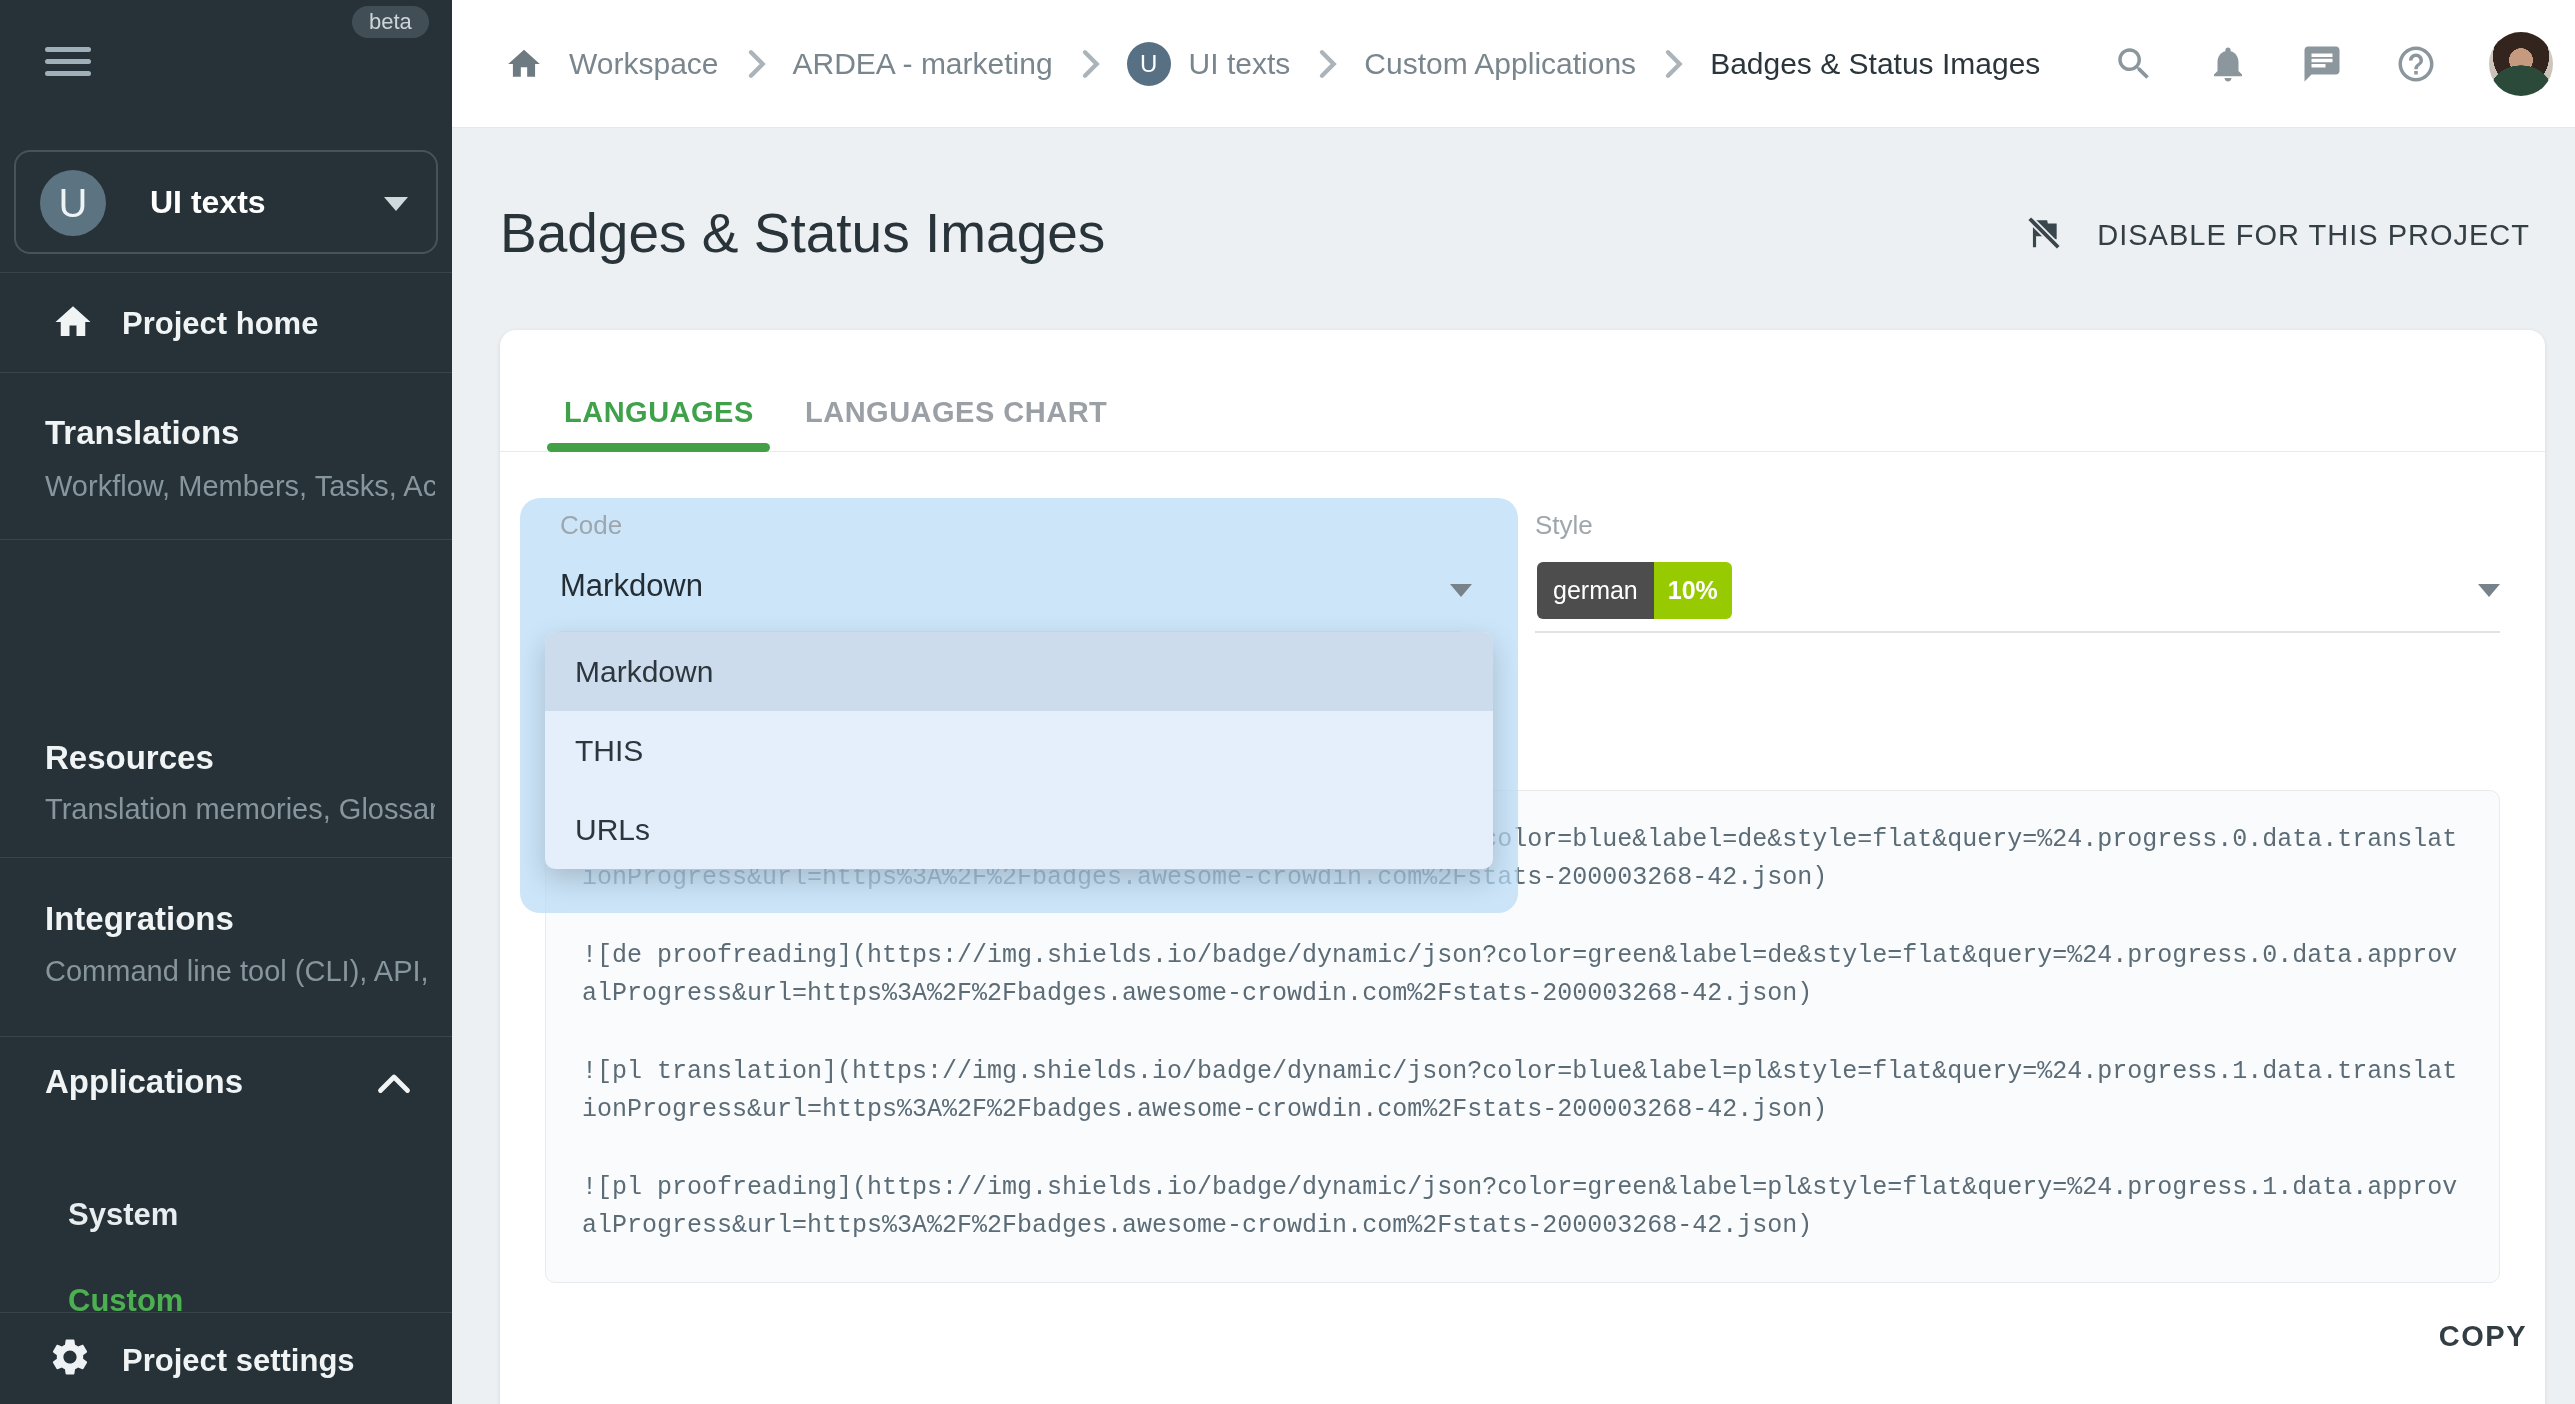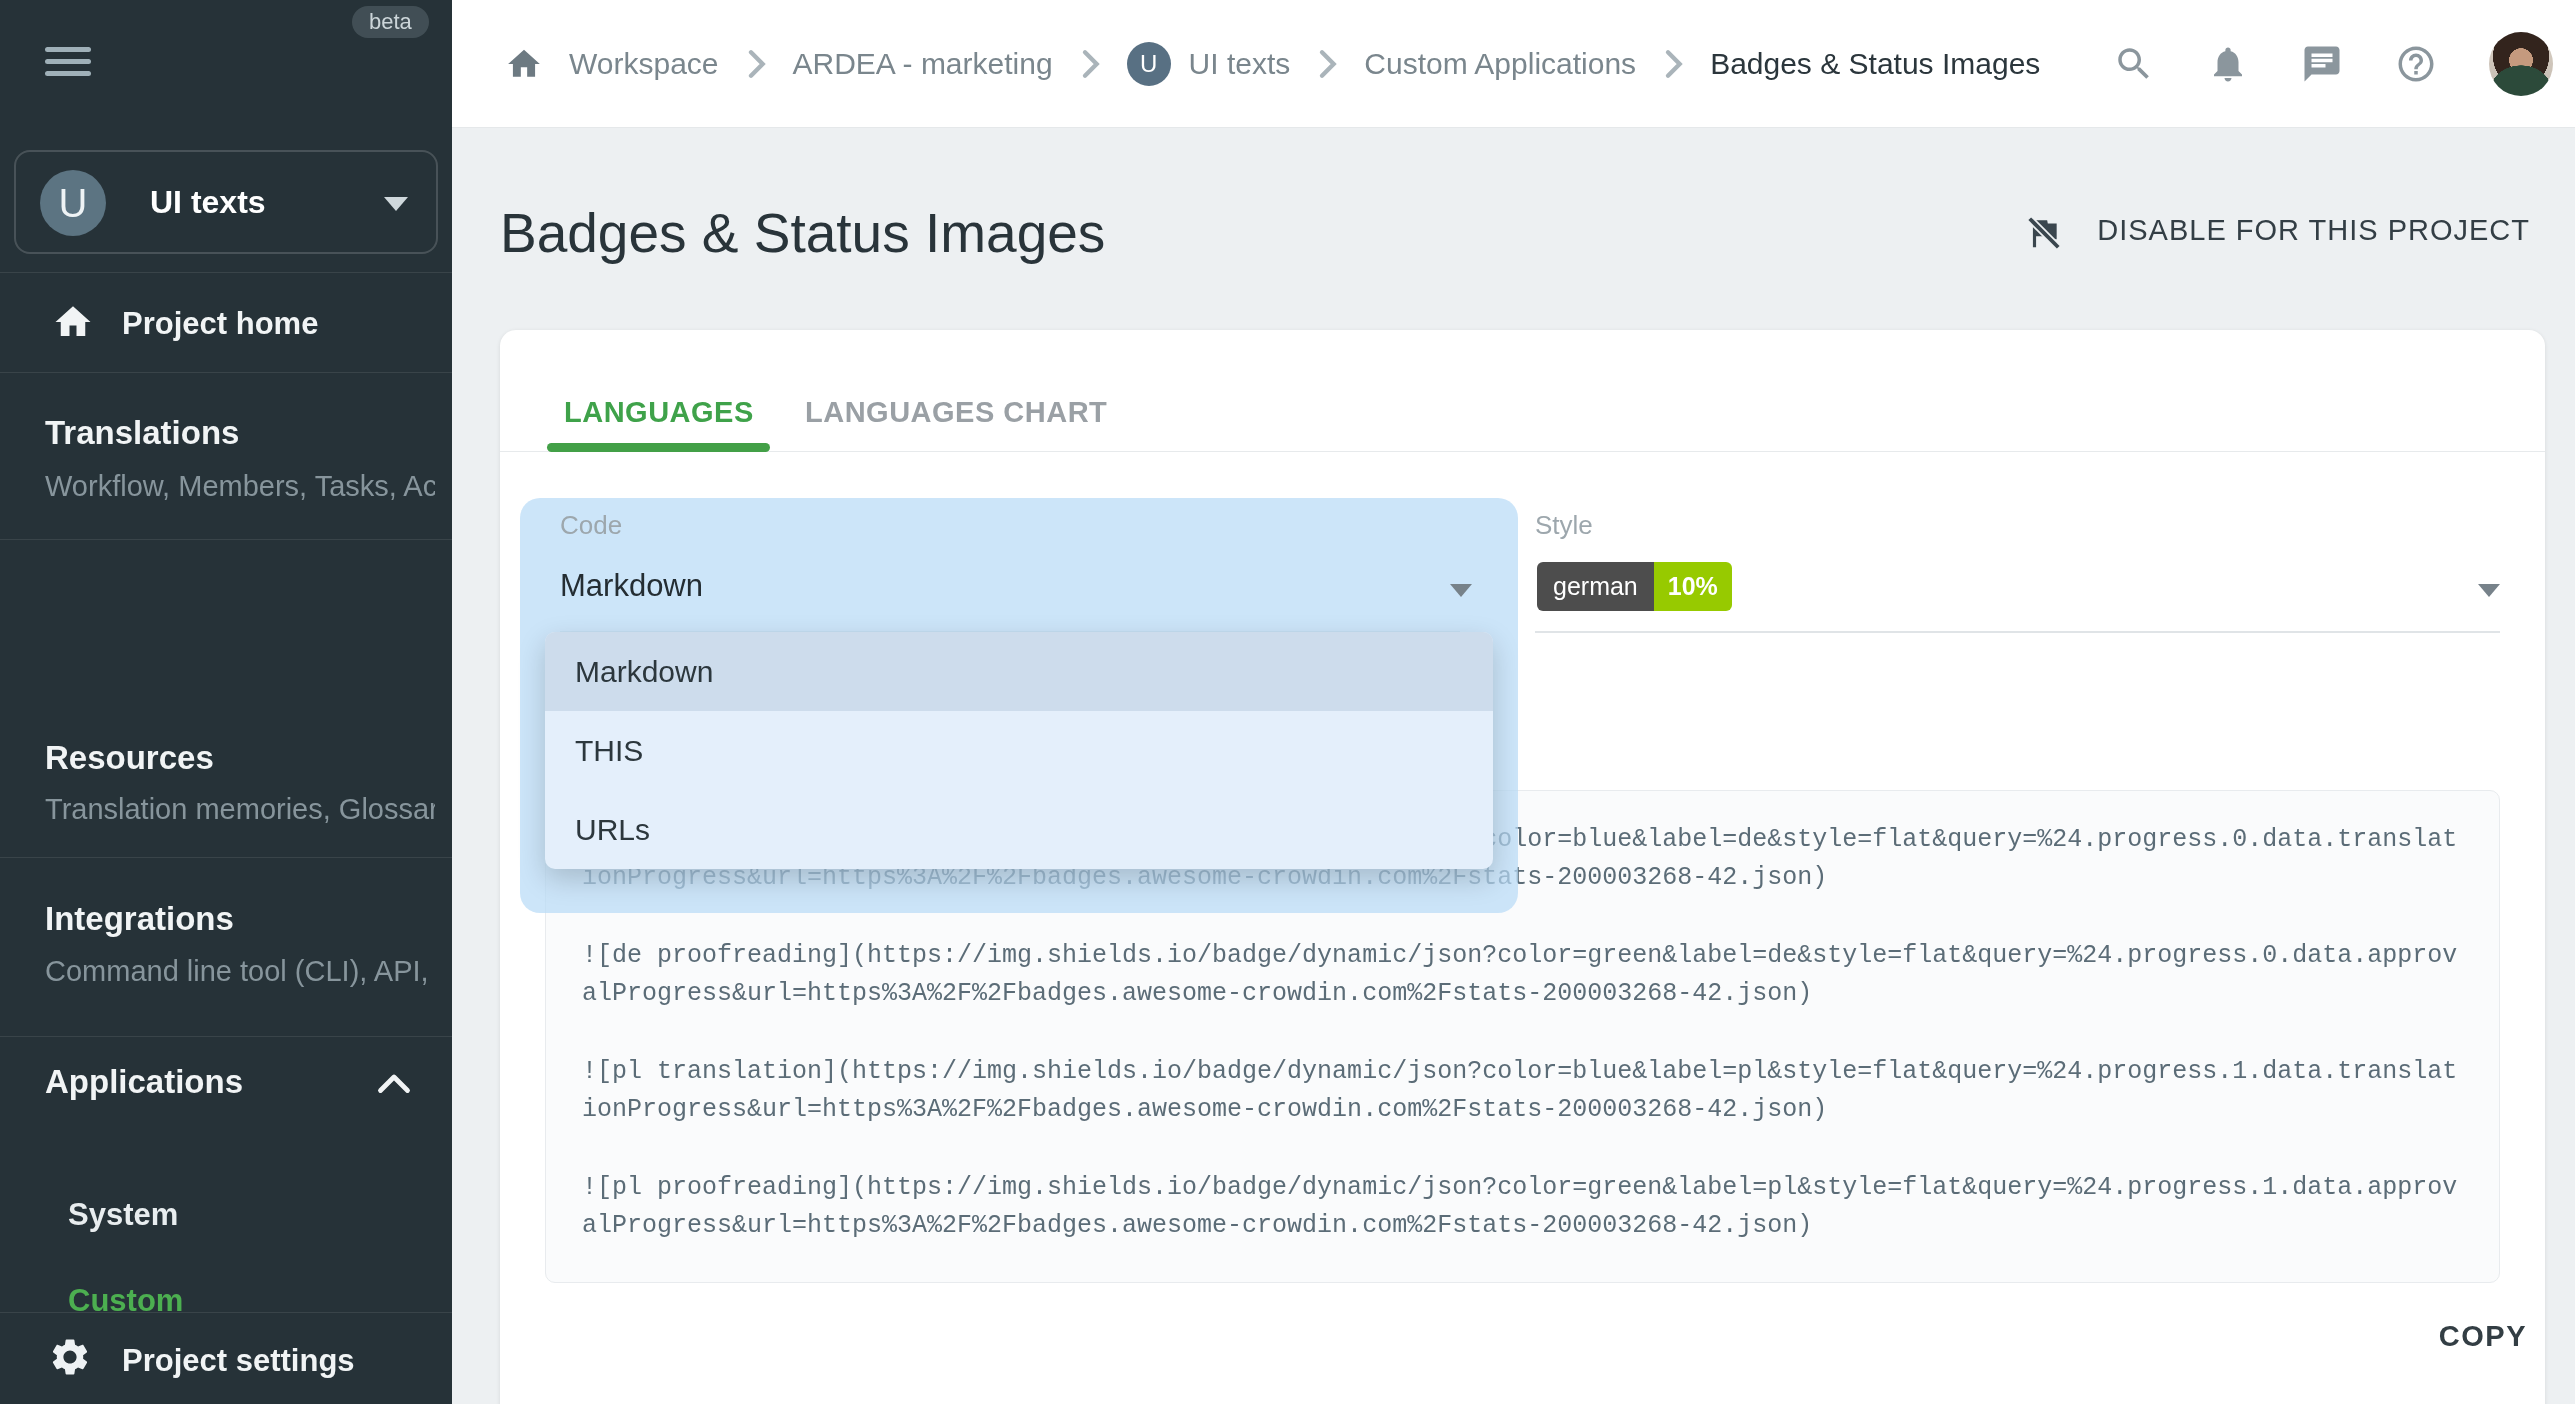--- a/index.html
+++ b/index.html
@@ -52,38 +52,38 @@
   .user-avatar { width:64px; height:64px; border-radius:50%; cursor:pointer; overflow:hidden;
     background:
       radial-gradient(ellipse 48% 40% at 50% 92%, #2c4a3a 0 99%, transparent 100%),
       radial-gradient(circle 12px at 50% 44%, #c59a7e 0 99%, transparent 100%),
       radial-gradient(ellipse 44% 48% at 50% 38%, #33241d 0 99%, transparent 100%),
       linear-gradient(#d9d0c5, #c4bab0); }
 
   
   #content { position:absolute; left:452px; top:128px; width:2123px; height:1276px; background:#edf0f2; }
   .page-title { position:absolute; left:48px; top:73px; font-size:55px; font-weight:500; color:#29343a; }
-  .disable-btn { position:absolute; right:45px; top:86px; display:flex; align-items:flex-start; gap:34px; cursor:pointer; }
+  .disable-btn { position:absolute; right:45px; top:86px; display:flex; align-items:flex-end; gap:34px; cursor:pointer; }
   .disable-btn .txt { font-size:29px; font-weight:500; letter-spacing:1px; color:#333e45; }
 
   .card { position:absolute; left:48px; top:202px; width:2045px; height:1110px; background:#fff;
           border-radius:16px; box-shadow:0 1px 4px rgba(0,0,0,0.10); }
   .tab { position:absolute; top:66px; font-size:29px; font-weight:600; letter-spacing:0.5px; cursor:pointer; }
   .tab.active { color:#3fa24a; }
   .tab.inactive { color:#9aa0a5; }
   .tabs-divider { position:absolute; left:0; top:121px; width:2045px; height:1px; background:#e7eaec; }
   .tab-underline { position:absolute; left:47px; top:113px; width:223px; height:9px; border-radius:5px; background:#43a047; }
 
   .field-label { position:absolute; top:180px; font-size:26px; color:#9da7ad; }
   .select-value { position:absolute; left:60px; top:238px; font-size:31px; color:#242d33; }
   .caret { width:0; height:0; border-left:11px solid transparent; border-right:11px solid transparent;
            border-top:13px solid #77828a; position:absolute; }
   .field-underline { position:absolute; top:301px; height:2px; background:#e0e4e7; }
 
-  .badge { position:absolute; left:1037px; top:232px; height:49px; display:flex; border-radius:6px; overflow:hidden;
+  .badge { position:absolute; left:1037px; top:232px; height:57px; display:flex; border-radius:6px; overflow:hidden;
            font-size:25px; color:#fff; cursor:pointer; }
   .badge .b-label { background:#4d4d4d; display:flex; align-items:center; padding:0 16px; }
   .badge .b-value { background:#97ca00; display:flex; align-items:center; padding:0 14px; font-weight:600; }
 
   .codeblock { position:absolute; left:45px; top:460px; width:1955px; height:493px; background:#fafbfc;
                border:1px solid #e8ebee; border-radius:10px; padding:30px 36px;
                font-family:"Liberation Mono","DejaVu Sans Mono",monospace; font-size:25px; line-height:38px;
                color:#5b6c77; overflow:hidden; }
   .codeblock p { word-break:break-all; margin-bottom:40px; }
   .copy-btn { position:absolute; right:0; top:980px; font-size:29px; font-weight:700; letter-spacing:1.5px;

